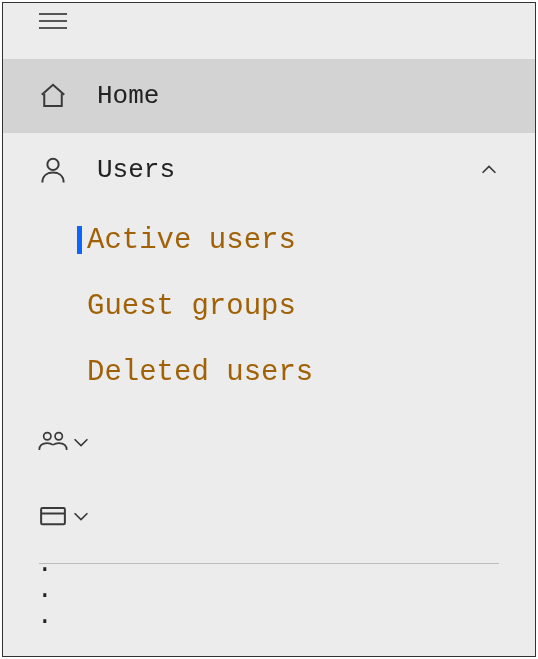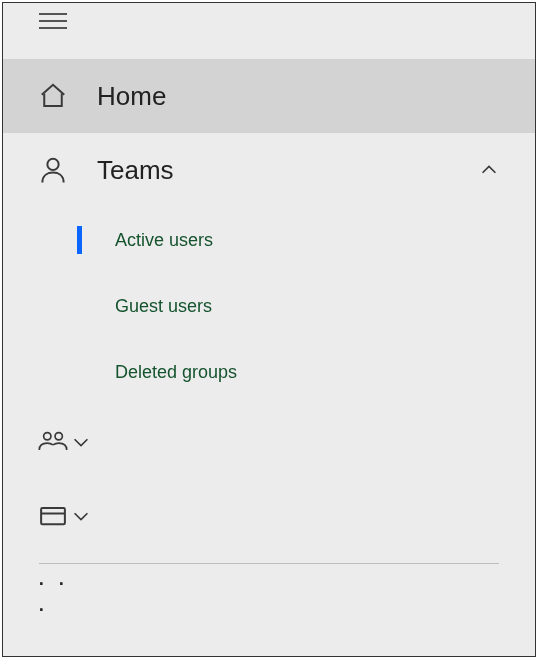--- a/index.html
+++ b/index.html
@@ -10,20 +10,21 @@
       height: 659px;
       overflow: hidden;
     }
     .panel {
       width: 534px;
       height: 655px;
       margin: 2px;
       background: #ececec;
       border: 1px solid #333;
       position: relative;
+      font-family: Liberation Mono, monospace;
     }
     .hamburger {
       position: absolute;
       top: 6px;
       left: 36px;
       width: 30px;
       height: 24px;
       cursor: pointer;
       display: flex;
       flex-direction: column;
@@ -75,23 +76,23 @@
       align-items: center;
       justify-content: center;
     }
     .sub-items {
       padding-left: 0;
     }
     .sub-item {
       display: flex;
       align-items: center;
       height: 66px;
-      padding-left: 96px;
-      font-size: 18px;
-      color: #14532d;
+      padding-left: 68px;
+      font-size: 29px;
+      color: #a16207;
       cursor: pointer;
       position: relative;
     }
     .sub-item .indicator {
       position: absolute;
       left: 74px;
       top: 50%;
       transform: translateY(-50%);
       width: 5px;
       height: 28px;
@@ -137,40 +138,40 @@
       <span class="nav-label">Home</span>
     </div>
 
     <div class="nav-item">
       <span class="nav-icon">
         <svg width="30" height="30" viewBox="0 0 24 24" fill="none" stroke-width="1.6">
           <circle cx="12" cy="7.5" r="4.5"></circle>
           <path d="M3.5 22 C3.5 16 8 14 12 14 C16 14 20.5 16 20.5 22"></path>
         </svg>
       </span>
-      <span class="nav-label">Teams</span>
+      <span class="nav-label">Users</span>
       <span class="chevron">
         <svg width="22" height="22" viewBox="0 0 24 24" fill="none" stroke-width="1.8">
           <path d="M5 15 L12 8 L19 15"></path>
         </svg>
       </span>
     </div>
 
     <div class="sub-items">
       <div class="sub-item active">
         <span class="indicator"></span>
         <span class="sub-label">Active users</span>
       </div>
       <div class="sub-item">
 
-        <span class="sub-label">Guest users</span>
+        <span class="sub-label">Guest groups</span>
       </div>
       <div class="sub-item">
 
-        <span class="sub-label">Deleted groups</span>
+        <span class="sub-label">Deleted users</span>
       </div>
     </div>
 
     <div class="nav-item">
       <span class="nav-icon">
         <svg width="32" height="30" viewBox="0 0 28 24" fill="none" stroke-width="1.5">
           <circle cx="9" cy="7" r="3.2"></circle>
           <circle cx="19" cy="7" r="3.2"></circle>
           <path d="M2 19 C2 14.5 5 13 9 13 C11 13 12.5 13.5 14 14.5"></path>
           <path d="M14 14.5 C15.5 13.5 17 13 19 13 C23 13 26 14.5 26 19"></path>

